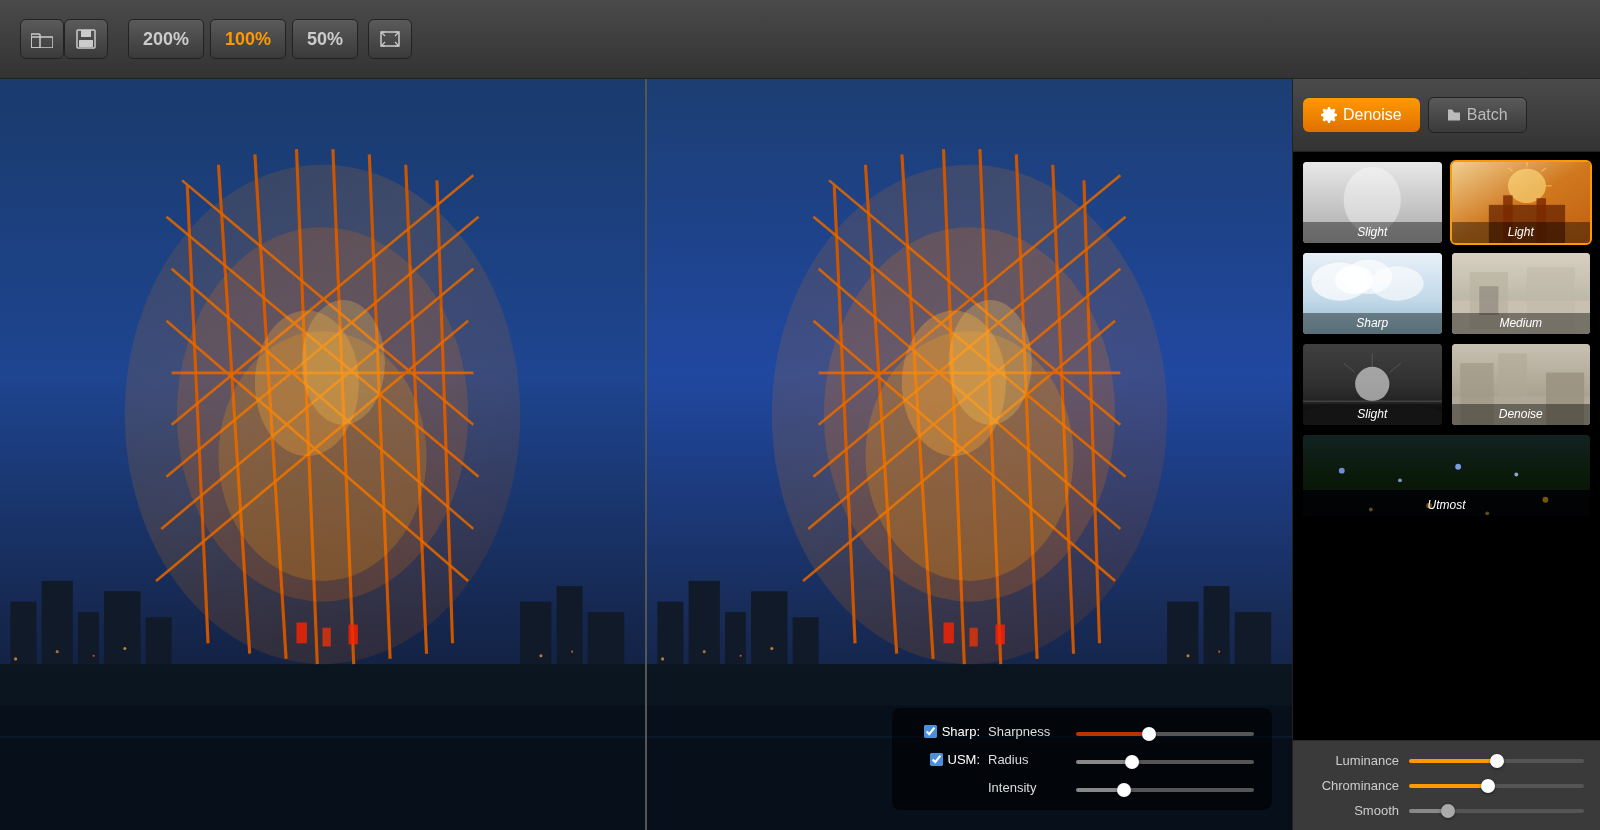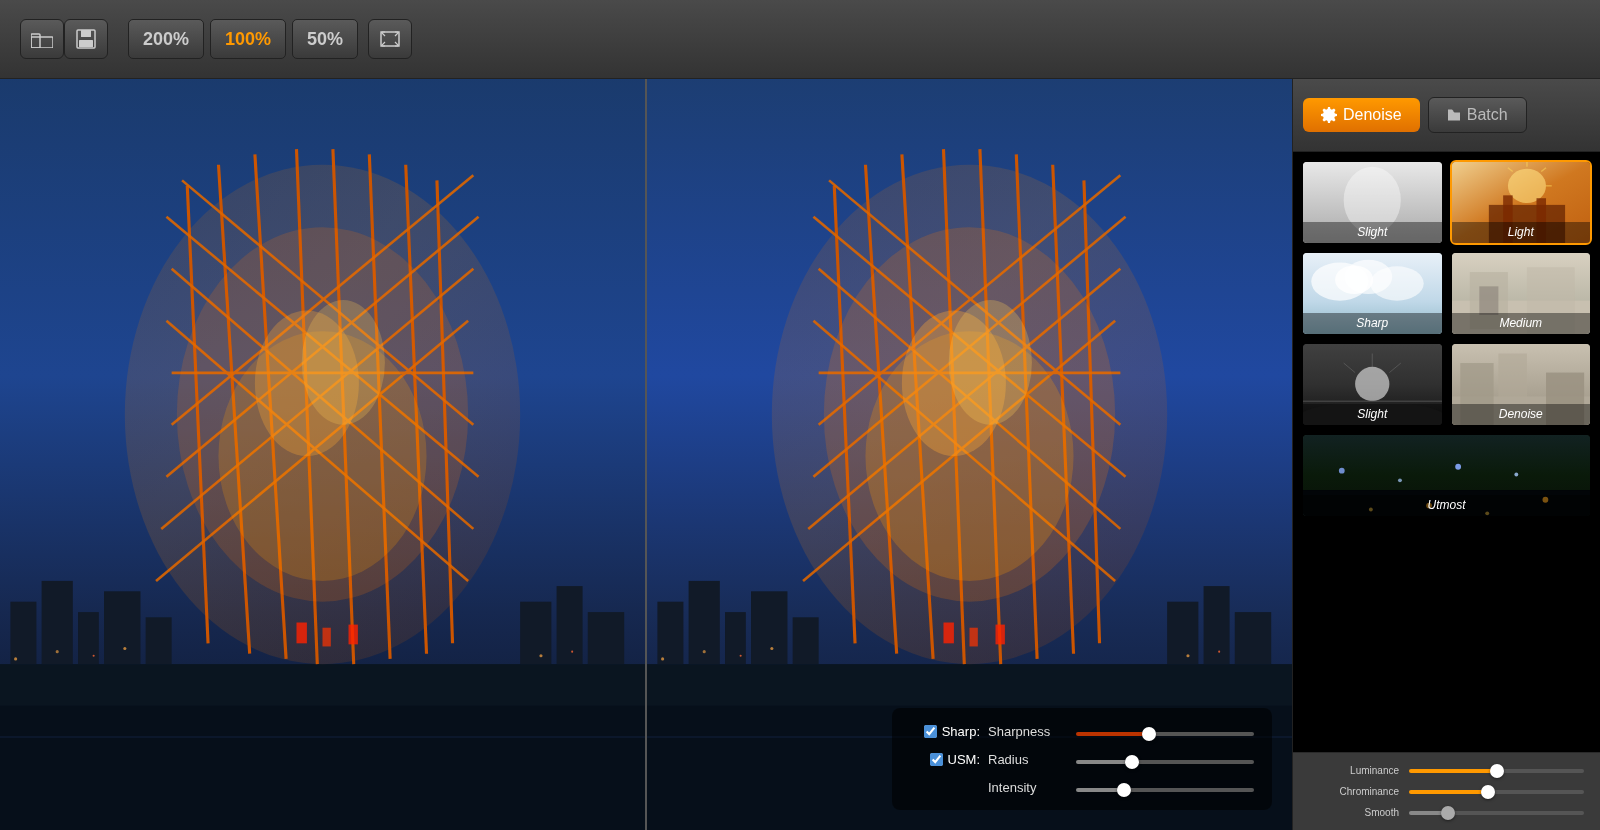--- a/index.html
+++ b/index.html
@@ -294,21 +294,21 @@
       margin-bottom: 10px;
       gap: 10px;
     }
 
     .slider-row:last-child {
       margin-bottom: 0;
     }
 
     .slider-row-label {
       color: #ccc;
-      font-size: 10px;
+      font-size: 13px;
       min-width: 90px;
       text-align: right;
     }
 
     .panel-slider {
       flex: 1;
       -webkit-appearance: none;
       appearance: none;
       height: 4px;
       border-radius: 2px;

